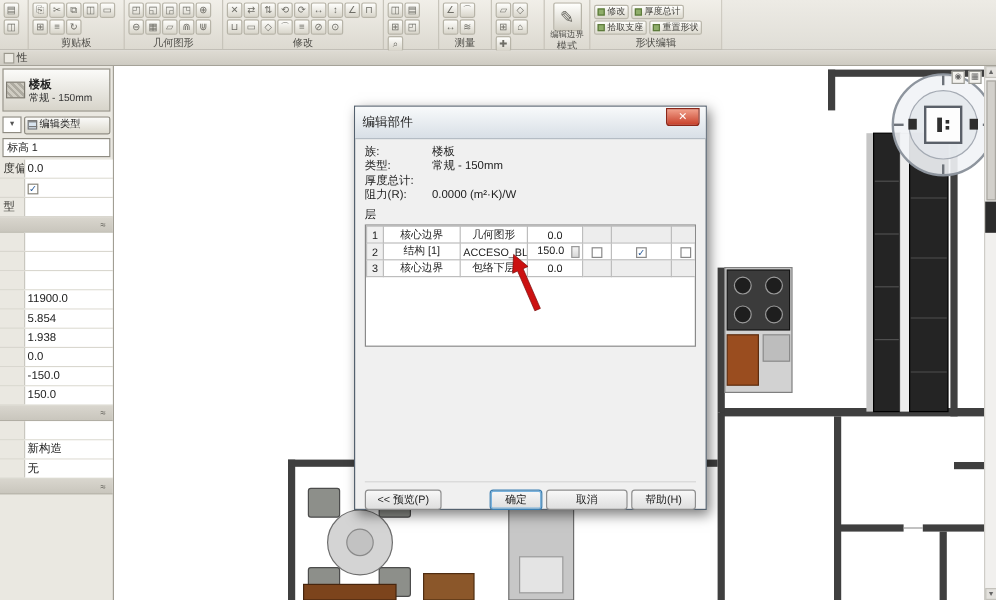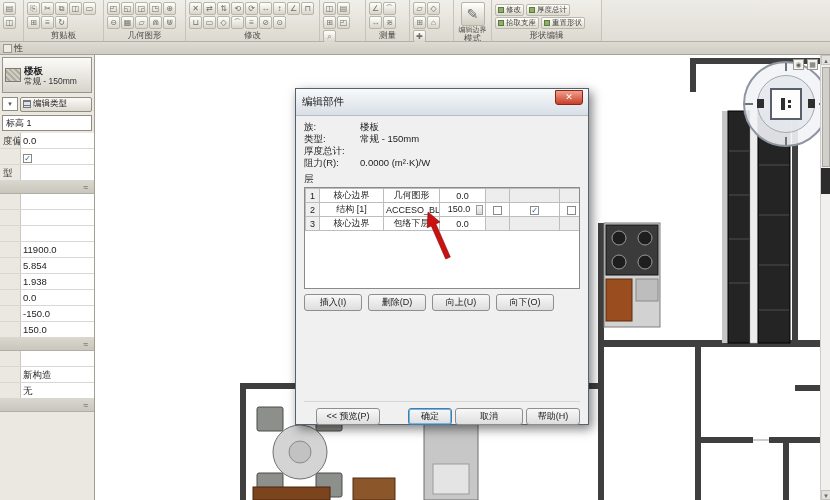--- a/index.html
+++ b/index.html
@@ -77,21 +77,21 @@
 th{background:#efefef;text-align:center;font-size:8.5px}
 td.numc{background:#efefef;text-align:center;padding:0}
 td.corec{background:#ededed}
 td.ckc{text-align:center;padding:0}
 .tcb{display:inline-block;width:9px;height:9px;border:1px solid #8a8a8a;background:#fff;font-size:8px;line-height:8px;color:#2b5d9b;vertical-align:middle}
 .spin{display:inline-block;width:7px;height:10px;border:1px solid #9a9a9a;background:linear-gradient(#f5f5f5,#d8d8d8);float:right;margin-top:1px}
 .btnrow{display:flex;gap:6px;margin-top:5px}
 .btn{height:17px;border:1px solid #8e8e8e;border-radius:3px;background:linear-gradient(#f8f8f8,#dedede);font-size:9px;line-height:15px;text-align:center;color:#222;padding:0 4px}
 .btnrow .btn{width:58px}
 .sepline{position:absolute;left:8px;right:8px;bottom:30px;border-top:1px solid #d6d6d6}
-.botrow{position:absolute;left:20px;right:8px;bottom:7px;display:flex;gap:3px;align-items:center}
+.botrow{position:absolute;left:8px;right:8px;bottom:7px;display:flex;gap:3px;align-items:center}
 .botrow .sp{flex:1}
 .okbtn{border:1px solid #3c7fb1;box-shadow:0 0 0 1px #7ab2dc inset;width:44px}
 .cnbtn{width:68px}
 .hlbtn{width:54px}
 .pvbtn{width:64px}
 
 
 #annot{position:absolute;left:0;top:0;z-index:50;pointer-events:none}
 </style>
 </head>
@@ -460,26 +460,20 @@
           <td>包络下层</td>
           <td>0.0</td>
           <td class="corec"></td>
           <td class="corec"></td>
           <td class="corec"></td>
         </tr>
       </tbody>
         </table>
     </div>
 
-    <div class="btnrow">
-      <span class="btn">插入(I)</span>
-      <span class="btn">删除(D)</span>
-      <span class="btn">向上(U)</span>
-      <span class="btn">向下(O)</span>
-    </div>
 
     <div class="sepline"></div>
     <div class="botrow">
       <span class="btn pvbtn">&lt;&lt; 预览(P)</span>
       <span class="sp"></span>
       <span class="btn okbtn">确定</span>
       <span class="btn cnbtn">取消</span>
       <span class="btn hlbtn">帮助(H)</span>
     </div>
   </div>

